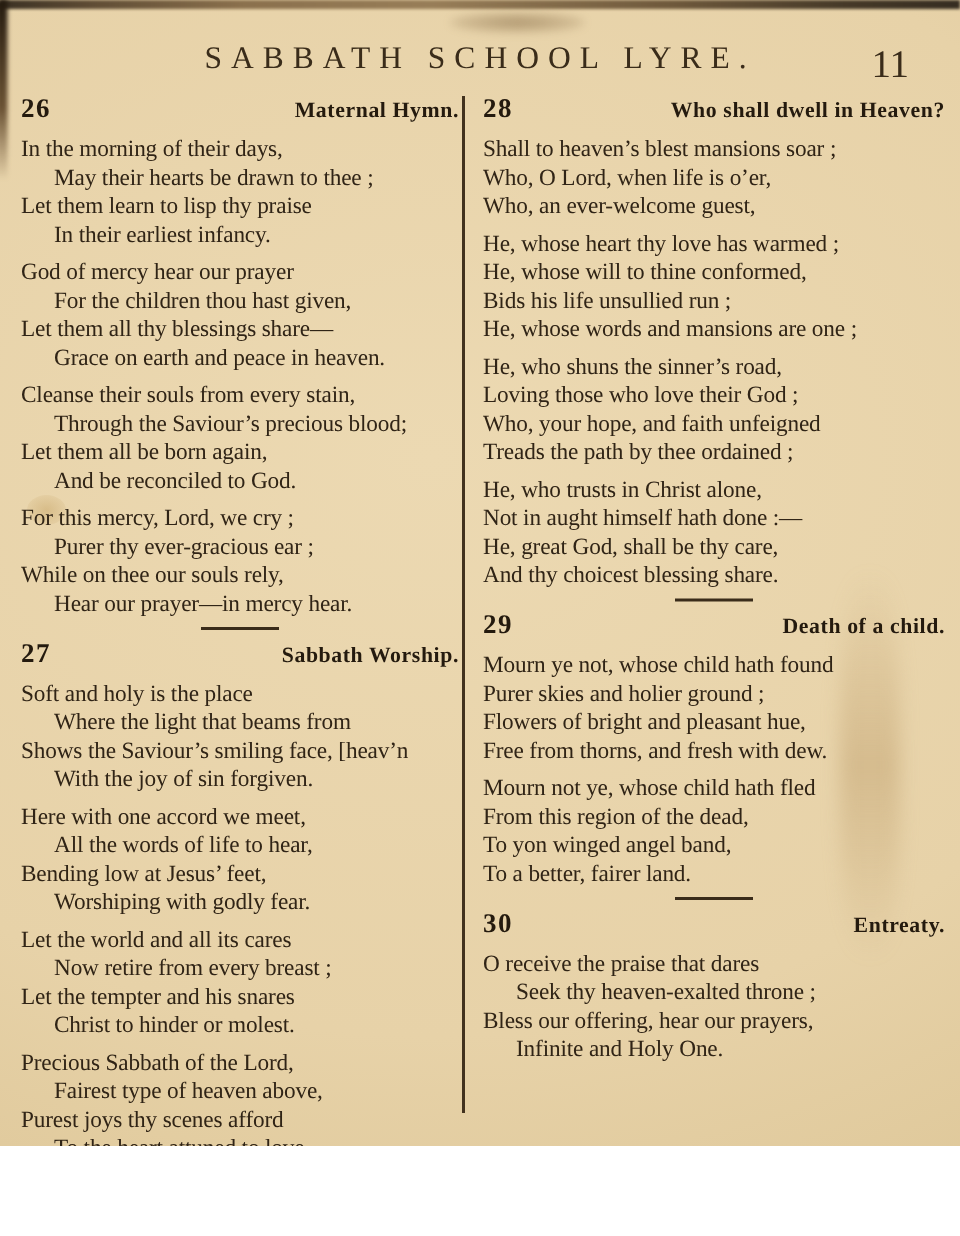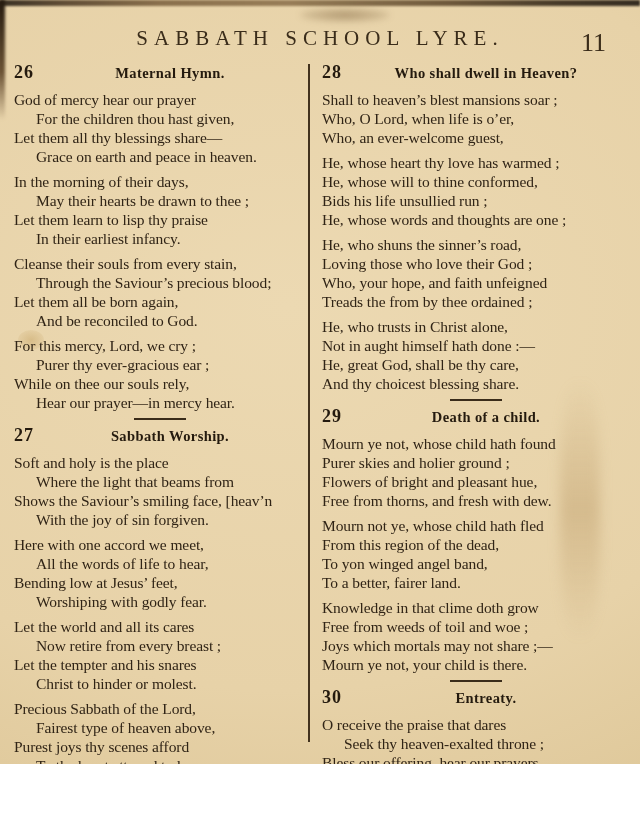--- a/index.html
+++ b/index.html
@@ -30,21 +30,21 @@
   .pageno{position:absolute;right:34px;top:28px;font-size:26px;color:#3a2c1a;}
 
   .colrule{position:absolute;left:308px;top:64px;width:2px;height:678px;background:#42321e;}
 
   .column{position:absolute;top:62px;}
   .col0{left:14px;width:292px;}
   .col1{left:322px;width:308px;}
 
   .hymn-head{display:flex;align-items:baseline;margin:0 0 2px 0;height:26px;}
   .hymn-number{font-weight:bold;font-size:18px;letter-spacing:1px;color:#241a0e;flex:0 0 auto;}
-  .hymn-title{flex:1 1 auto;text-align:center;font-weight:bold;font-size:14.5px;letter-spacing:.4px;color:#241a0e;}
+  .hymn-title{flex:1 1 auto;text-align:right;font-weight:bold;font-size:14.5px;letter-spacing:.4px;color:#241a0e;}
   .stanza{margin:0 0 6px 0;}
   .line{font-size:15.5px;line-height:19px;letter-spacing:-.1px;white-space:nowrap;}
   .line.ind{padding-left:22px;}
   .hymn-divider{width:52px;height:0;border-top:2px solid #3a2c1a;margin:5px auto 5px auto;}
 </style>
 </head>
 <body>
 
 <div class="page">
   <div class="edge-top"></div>
@@ -60,30 +60,30 @@
 
   <div class="colrule"></div>
 
   <div class="column col0">
       <section>
         <div class="hymn-head">
           <span class="hymn-number">26</span>
           <span class="hymn-title">Maternal Hymn.</span>
         </div>
         <div class="stanza">
+          <div class="line">In the morning of their days,</div>
+          <div class="line ind">May their hearts be drawn to thee ;</div>
+          <div class="line">Let them learn to lisp thy praise</div>
+          <div class="line ind">In their earliest infancy.</div>
+        </div>
+        <div class="stanza">
           <div class="line">God of mercy hear our prayer</div>
           <div class="line ind">For the children thou hast given,</div>
           <div class="line">Let them all thy blessings share—</div>
           <div class="line ind">Grace on earth and peace in heaven.</div>
-        </div>
-        <div class="stanza">
-          <div class="line">In the morning of their days,</div>
-          <div class="line ind">May their hearts be drawn to thee ;</div>
-          <div class="line">Let them learn to lisp thy praise</div>
-          <div class="line ind">In their earliest infancy.</div>
         </div>
         <div class="stanza">
           <div class="line">Cleanse their souls from every stain,</div>
           <div class="line ind">Through the Saviour’s precious blood;</div>
           <div class="line">Let them all be born again,</div>
           <div class="line ind">And be reconciled to God.</div>
         </div>
         <div class="stanza">
           <div class="line">For this mercy, Lord, we cry ;</div>
           <div class="line ind">Purer thy ever-gracious ear ;</div>
@@ -131,27 +131,27 @@
         </div>
         <div class="stanza">
           <div class="line">Shall to heaven’s blest mansions soar ;</div>
           <div class="line">Who, O Lord, when life is o’er,</div>
           <div class="line">Who, an ever-welcome guest,</div>
         </div>
         <div class="stanza">
           <div class="line">He, whose heart thy love has warmed ;</div>
           <div class="line">He, whose will to thine conformed,</div>
           <div class="line">Bids his life unsullied run ;</div>
-          <div class="line">He, whose words and thoughts are one ;</div>
+          <div class="line">He, whose words and mansions are one ;</div>
         </div>
         <div class="stanza">
           <div class="line">He, who shuns the sinner’s road,</div>
           <div class="line">Loving those who love their God ;</div>
           <div class="line">Who, your hope, and faith unfeigned</div>
-          <div class="line">Treads the from by thee ordained ;</div>
+          <div class="line">Treads the path by thee ordained ;</div>
         </div>
         <div class="stanza">
           <div class="line">He, who trusts in Christ alone,</div>
           <div class="line">Not in aught himself hath done :—</div>
           <div class="line">He, great God, shall be thy care,</div>
           <div class="line">And thy choicest blessing share.</div>
         </div>
       </section>
       <div class="hymn-divider"></div>
       <section>
@@ -164,26 +164,20 @@
           <div class="line">Purer skies and holier ground ;</div>
           <div class="line">Flowers of bright and pleasant hue,</div>
           <div class="line">Free from thorns, and fresh with dew.</div>
         </div>
         <div class="stanza">
           <div class="line">Mourn not ye, whose child hath fled</div>
           <div class="line">From this region of the dead,</div>
           <div class="line">To yon winged angel band,</div>
           <div class="line">To a better, fairer land.</div>
         </div>
-        <div class="stanza">
-          <div class="line">Knowledge in that clime doth grow</div>
-          <div class="line">Free from weeds of toil and woe ;</div>
-          <div class="line">Joys which mortals may not share ;—</div>
-          <div class="line">Mourn ye not, your child is there.</div>
-        </div>
       </section>
       <div class="hymn-divider"></div>
       <section>
         <div class="hymn-head">
           <span class="hymn-number">30</span>
           <span class="hymn-title">Entreaty.</span>
         </div>
         <div class="stanza">
           <div class="line">O receive the praise that dares</div>
           <div class="line ind">Seek thy heaven-exalted throne ;</div>

